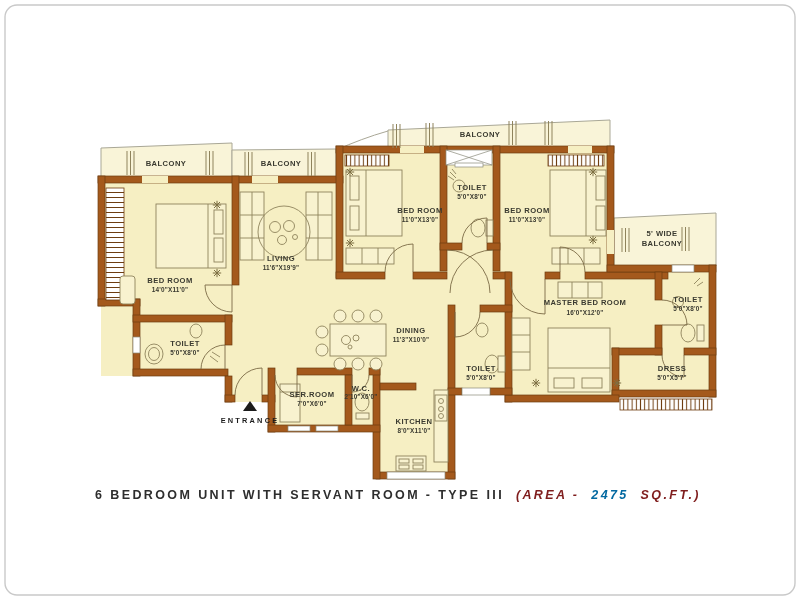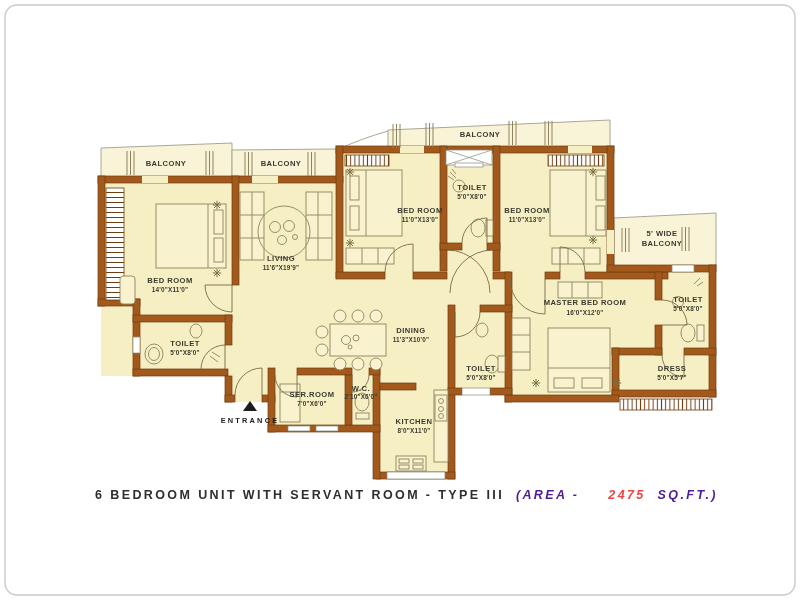--- a/index.html
+++ b/index.html
@@ -12,22 +12,22 @@
   .wall{fill:#A4591C;stroke:#6E3D10;stroke-width:.7;}
   .floor{fill:#F6EFC3;}
   .balc{fill:#F9F4D8;stroke:#A9A796;stroke-width:1;}
   .win{fill:#ffffff;stroke:#8a8a7a;stroke-width:.7;}
   .gap{fill:#F6EFC3;}
   .furn{fill:#F8F2CF;stroke:#8f835c;stroke-width:.9;}
   .furnl{fill:none;stroke:#8f835c;stroke-width:.9;}
   .arc{fill:none;stroke:#7a6a45;stroke-width:.9;}
   #caption{position:absolute;left:95px;top:488px;white-space:nowrap;
            font:bold 12.5px "Liberation Sans",sans-serif;color:#2e2e2e;letter-spacing:2.4px;}
-  #caption .it{font-style:italic;color:#4c1d95;margin-left:6px;}
-  #caption .itv{font-style:italic;color:#ef4444;margin-left:23px;}
+  #caption .it{font-style:italic;color:#7f1d1d;margin-left:6px;}
+  #caption .itv{font-style:italic;color:#0369a1;margin-left:6px;}
 </style>
 </head>
 <body>
 
 <div id="stage">
 <svg id="plan-svg" width="800" height="600" viewBox="0 0 800 600">
 
   <defs>
     <pattern id="tickV" width="4.2" height="12" patternUnits="userSpaceOnUse">
       <path d="M2.1,0 V12" stroke="#6E3D10" stroke-width="1"></path>

